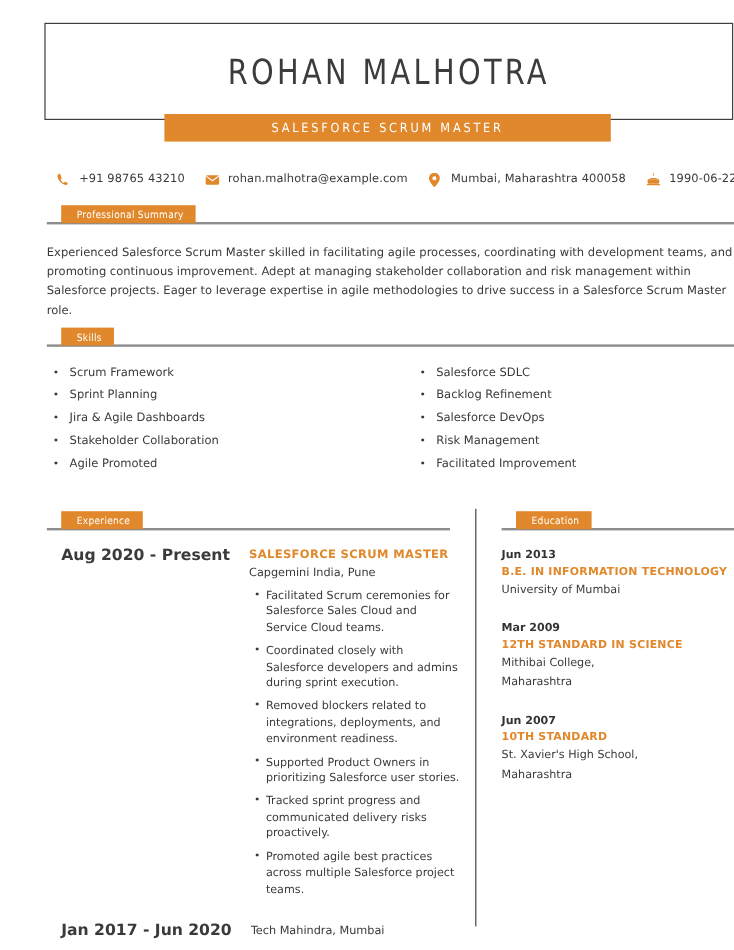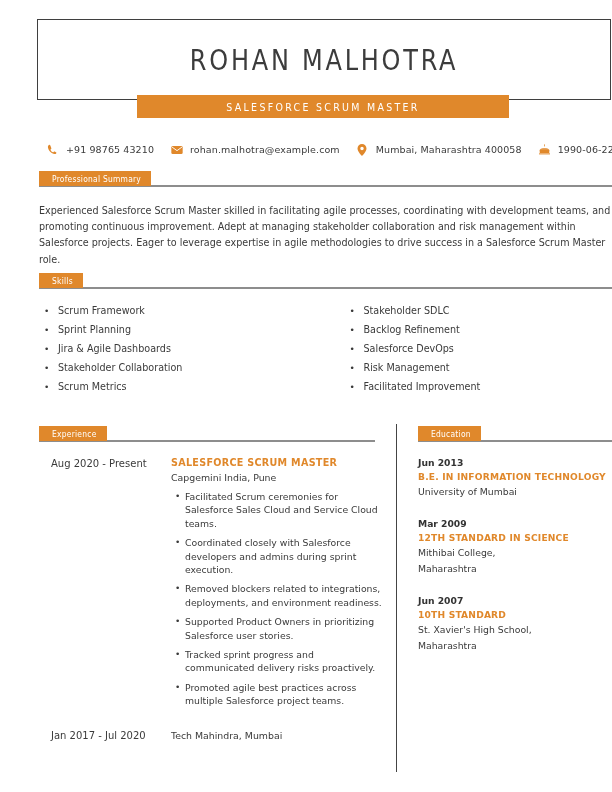--- a/index.html
+++ b/index.html
@@ -107,21 +107,21 @@
   .contact-item .txt { letter-spacing: 0.1px; }
 
   
   .section-head {
     position: absolute;
     height: 16px;
     display: block;
   }
   .section-head .tag {
     position: absolute;
-    left: 0;
+    left: 12px;
     top: 0;
     height: 15px;
     background: #e0882b;
     color: #fff;
     font-size: 8.4px;
     letter-spacing: 0.25px;
     display: flex;
     align-items: center;
     padding: 0 10px 0 13px;
     box-sizing: border-box;
@@ -201,27 +201,28 @@
     left: 21px;
     top: 456px;
     width: 345px;
   }
   .exp-entry {
     display: flex;
     margin-bottom: 14px;
   }
   .exp-dates {
     flex: 0 0 116px;
-    font-size: 10px;
+    font-size: 13px;
     line-height: 13px;
     color: #3a3a3a;
     padding-top: 1px;
     padding-left: 12px;
     box-sizing: border-box;
     white-space: nowrap;
+    font-weight: bold;
   }
   .exp-body { flex: 1 1 auto; padding-left: 16px; }
   .exp-role {
     font-size: 9.6px;
     font-weight: bold;
     color: #e0882b;
     letter-spacing: 0.3px;
     text-transform: uppercase;
     line-height: 14px;
   }
@@ -350,27 +351,27 @@
         <div class="skill-item">
           <span class="bullet">•</span>
           <span>Jira &amp; Agile Dashboards</span>
         </div>
         <div class="skill-item">
           <span class="bullet">•</span>
           <span>Stakeholder Collaboration</span>
         </div>
         <div class="skill-item">
           <span class="bullet">•</span>
-          <span>Scrum Metrics</span>
+          <span>Agile Promoted</span>
         </div>
       </div>
     <div class="skills-col right" id="skills-right">
         <div class="skill-item">
           <span class="bullet">•</span>
-          <span>Stakeholder SDLC</span>
+          <span>Salesforce SDLC</span>
         </div>
         <div class="skill-item">
           <span class="bullet">•</span>
           <span>Backlog Refinement</span>
         </div>
         <div class="skill-item">
           <span class="bullet">•</span>
           <span>Salesforce DevOps</span>
         </div>
         <div class="skill-item">
@@ -418,21 +419,21 @@
               <span class="btxt">Tracked sprint progress and communicated delivery risks proactively.</span>
             </li>
             <li>
               <span class="bullet">•</span>
               <span class="btxt">Promoted agile best practices across multiple Salesforce project teams.</span>
             </li>
           </ul>
         </div>
       </div>
       <div class="exp-entry">
-        <div class="exp-dates">Jan 2017 - Jul 2020</div>
+        <div class="exp-dates">Jan 2017 - Jun 2020</div>
         <div class="exp-body">
           <div class="exp-company">Tech Mahindra, Mumbai</div>
         </div>
       </div>
     </div>
 
   <div class="section-head edu-head">
     <div class="rule"></div>
     <div class="tag">Education</div>
   </div>

